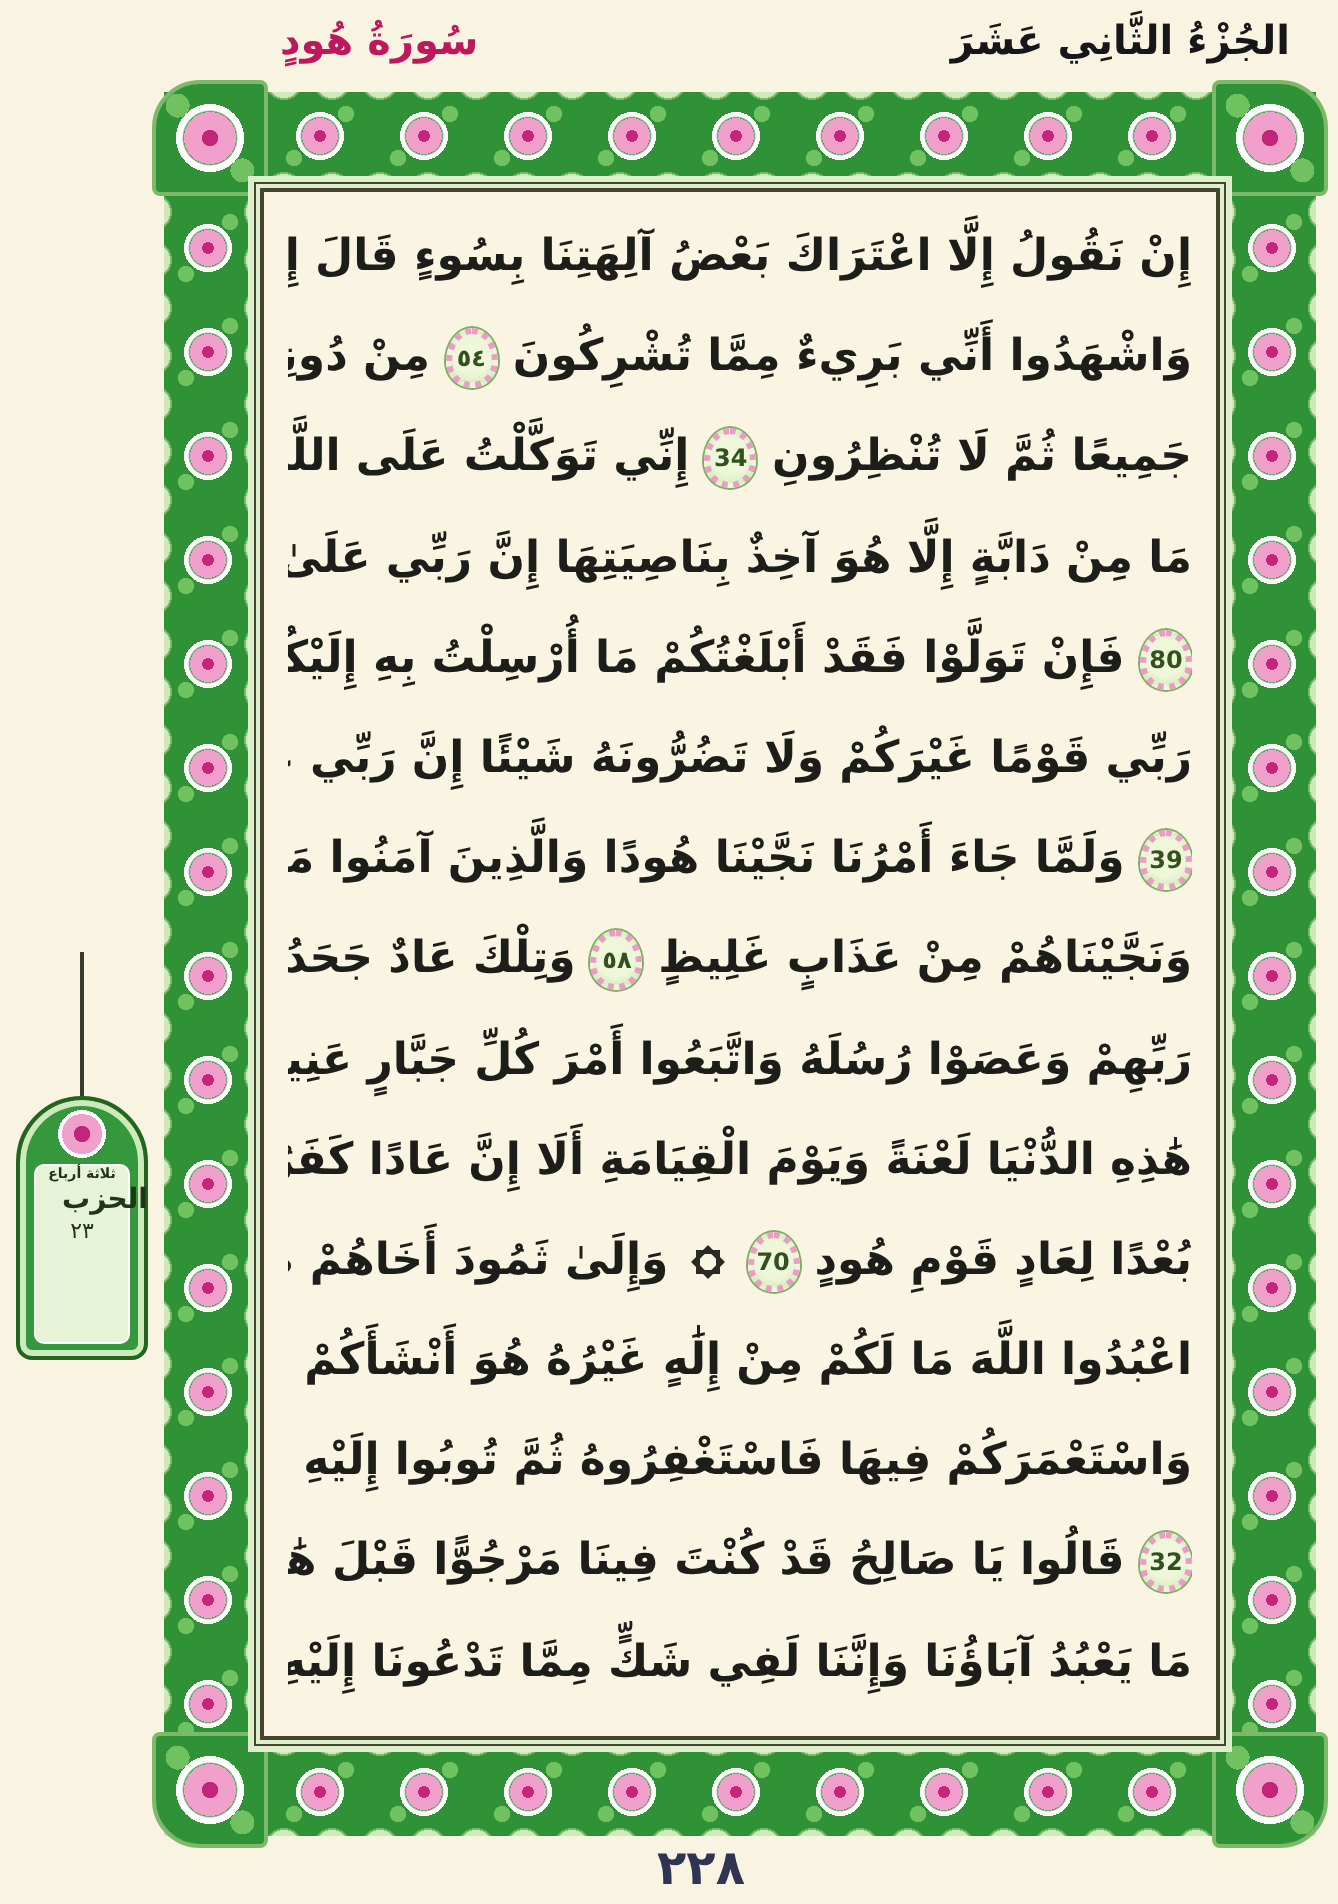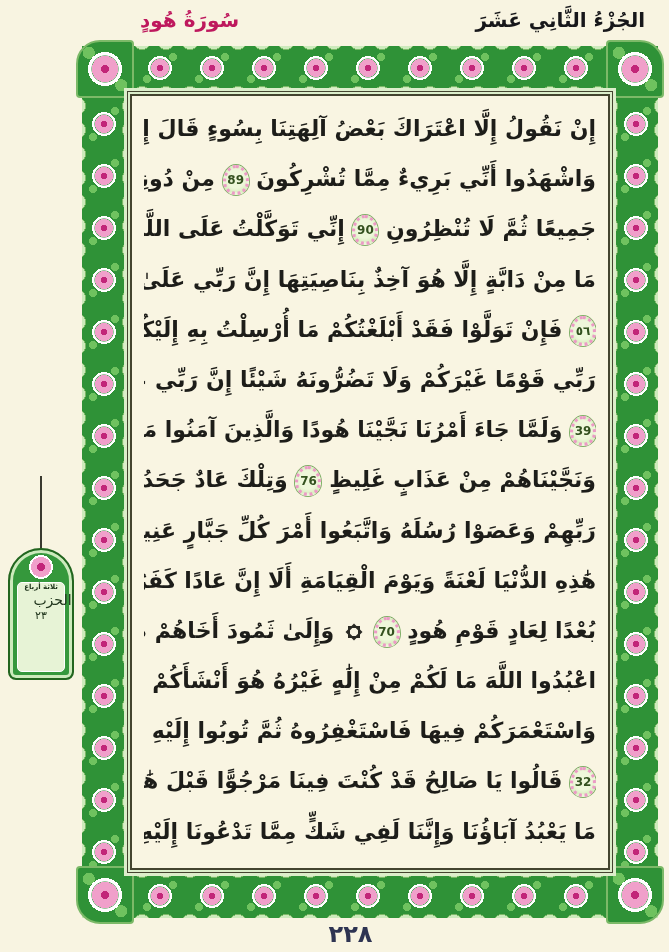--- a/index.html
+++ b/index.html
@@ -129,21 +129,21 @@
     width:26px; height:26px; border-radius:50%;
     background:radial-gradient(circle at 50% 50%, #c22579 0 4px, #f0a0ca 4px 10px, #ffffff 10px 12px, rgba(0,0,0,0) 12px);
   }
   .hizb-panel {
     position:absolute; left:7px; right:7px; top:32px; bottom:6px;
     background:#e7f3d6; border:1px solid #ffffff; border-radius:5px;
     display:flex; flex-direction:column; align-items:center; justify-content:flex-start;
     gap:1px; text-align:center; color:#20351c;
   }
   .hizb-fraction { font-size:7px; font-weight:bold; }
-  .hizb-word     { font-size:14px; font-weight:normal;margin-left:23px; }
+  .hizb-word     { font-size:14px; font-weight:bold;margin-left:23px; }
   .hizb-num      { font-size:11px; font-weight:normal; }
 
   
   .page-number {
     position:absolute; left:0; right:0; top:920px;
     text-align:center; font-size:24px; font-weight:bold;
     color:#2e3452; letter-spacing:2px;margin-left:32px;
   }
 </style>
 </head>
@@ -160,27 +160,27 @@
     <div class="strip strip-v strip-left"></div>
     <div class="strip strip-v strip-right"></div>
     <div class="corner corner-tl"></div>
     <div class="corner corner-tr"></div>
     <div class="corner corner-bl"></div>
     <div class="corner corner-br"></div>
     <div class="mat"></div>
     <div class="inner-frame"></div>
     <div class="text-area" id="text-area">
         <div class="qline"><span>إِنْ نَقُولُ إِلَّا اعْتَرَاكَ بَعْضُ آلِهَتِنَا بِسُوءٍ قَالَ إِنِّي أُشْهِدُ اللَّهَ</span> </div>
-        <div class="qline"><span>وَاشْهَدُوا أَنِّي بَرِيءٌ مِمَّا تُشْرِكُونَ</span> <span class="medallion">89</span> <span>مِنْ دُونِهِ فَكِيدُونِي</span> </div>
-        <div class="qline"><span>جَمِيعًا ثُمَّ لَا تُنْظِرُونِ</span> <span class="medallion">90</span> <span>إِنِّي تَوَكَّلْتُ عَلَى اللَّهِ رَبِّي وَرَبِّكُمْ</span> </div>
+        <div class="qline"><span>وَاشْهَدُوا أَنِّي بَرِيءٌ مِمَّا تُشْرِكُونَ</span> <span class="medallion">٥٤</span> <span>مِنْ دُونِهِ فَكِيدُونِي</span> </div>
+        <div class="qline"><span>جَمِيعًا ثُمَّ لَا تُنْظِرُونِ</span> <span class="medallion">34</span> <span>إِنِّي تَوَكَّلْتُ عَلَى اللَّهِ رَبِّي وَرَبِّكُمْ</span> </div>
         <div class="qline"><span>مَا مِنْ دَابَّةٍ إِلَّا هُوَ آخِذٌ بِنَاصِيَتِهَا إِنَّ رَبِّي عَلَىٰ صِرَاطٍ مُسْتَقِيمٍ</span> </div>
-        <div class="qline"><span class="medallion">٥٦</span> <span>فَإِنْ تَوَلَّوْا فَقَدْ أَبْلَغْتُكُمْ مَا أُرْسِلْتُ بِهِ إِلَيْكُمْ وَيَسْتَخْلِفُ</span> </div>
+        <div class="qline"><span class="medallion">80</span> <span>فَإِنْ تَوَلَّوْا فَقَدْ أَبْلَغْتُكُمْ مَا أُرْسِلْتُ بِهِ إِلَيْكُمْ وَيَسْتَخْلِفُ</span> </div>
         <div class="qline"><span>رَبِّي قَوْمًا غَيْرَكُمْ وَلَا تَضُرُّونَهُ شَيْئًا إِنَّ رَبِّي عَلَىٰ كُلِّ شَيْءٍ حَفِيظٌ</span> </div>
         <div class="qline"><span class="medallion">39</span> <span>وَلَمَّا جَاءَ أَمْرُنَا نَجَّيْنَا هُودًا وَالَّذِينَ آمَنُوا مَعَهُ بِرَحْمَةٍ مِنَّا</span> </div>
-        <div class="qline"><span>وَنَجَّيْنَاهُمْ مِنْ عَذَابٍ غَلِيظٍ</span> <span class="medallion">76</span> <span>وَتِلْكَ عَادٌ جَحَدُوا بِآيَاتِ</span> </div>
+        <div class="qline"><span>وَنَجَّيْنَاهُمْ مِنْ عَذَابٍ غَلِيظٍ</span> <span class="medallion">٥٨</span> <span>وَتِلْكَ عَادٌ جَحَدُوا بِآيَاتِ</span> </div>
         <div class="qline"><span>رَبِّهِمْ وَعَصَوْا رُسُلَهُ وَاتَّبَعُوا أَمْرَ كُلِّ جَبَّارٍ عَنِيدٍ</span>   </div>
         <div class="qline"><span>هَٰذِهِ الدُّنْيَا لَعْنَةً وَيَوْمَ الْقِيَامَةِ أَلَا إِنَّ عَادًا كَفَرُوا رَبَّهُمْ أَلَا</span> </div>
         <div class="qline"><span>بُعْدًا لِعَادٍ قَوْمِ هُودٍ</span> <span class="medallion">70</span> <span class="rub"></span> <span>وَإِلَىٰ ثَمُودَ أَخَاهُمْ صَالِحًا قَالَ يَا قَوْمِ</span> </div>
         <div class="qline"><span>اعْبُدُوا اللَّهَ مَا لَكُمْ مِنْ إِلَٰهٍ غَيْرُهُ هُوَ أَنْشَأَكُمْ مِنَ الْأَرْضِ</span> </div>
         <div class="qline"><span>وَاسْتَعْمَرَكُمْ فِيهَا فَاسْتَغْفِرُوهُ ثُمَّ تُوبُوا إِلَيْهِ إِنَّ رَبِّي قَرِيبٌ مُجِيبٌ</span> </div>
         <div class="qline"><span class="medallion">32</span> <span>قَالُوا يَا صَالِحُ قَدْ كُنْتَ فِينَا مَرْجُوًّا قَبْلَ هَٰذَا أَتَنْهَانَا أَنْ نَعْبُدَ</span> </div>
         <div class="qline"><span>مَا يَعْبُدُ آبَاؤُنَا وَإِنَّنَا لَفِي شَكٍّ مِمَّا تَدْعُونَا إِلَيْهِ مُرِيبٍ</span>  </div>
       </div>
   </div>
 

